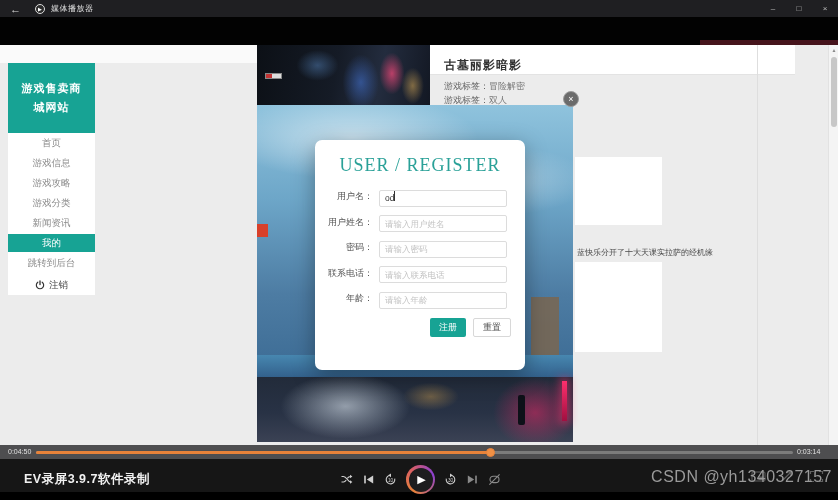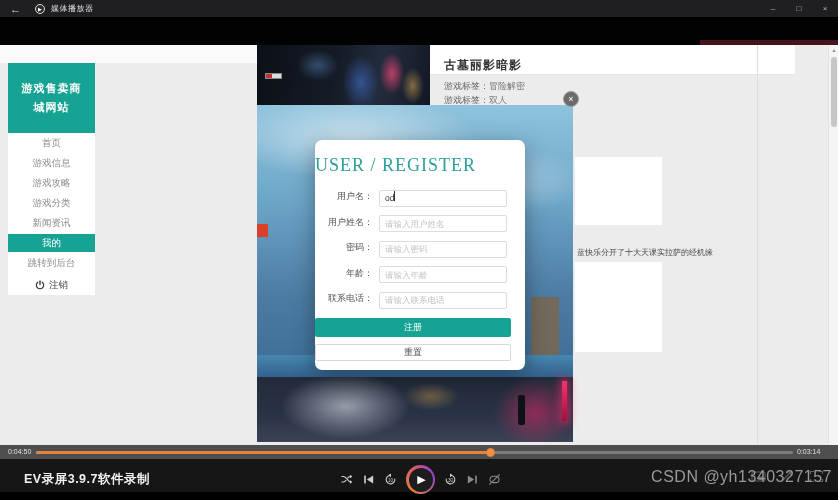--- a/index.html
+++ b/index.html
@@ -83,34 +83,34 @@
   .scrollbar { position:absolute; left:828px; top:0; width:10px; height:400px; background:#f4f4f4; border-left:1px solid #e2e2e2; }
   .scroll-up { position:absolute; left:0; top:2px; width:10px; text-align:center; font-size:5px; color:#8a8a8a; }
   .thumb { position:absolute; left:1.5px; top:12px; width:6px; height:70px; background:#c7c7c7; border-radius:3px; }
 
   
   .modal-close { position:absolute; left:563px; top:46px; width:16px; height:16px; border-radius:50%;
                  background:#6b6b6b; border:1px solid #9a9a9a; color:#fff; font-size:9px; line-height:14px;
                  text-align:center; z-index:7; cursor:default; }
   .card { position:absolute; left:315px; top:95px; width:210px; height:230px; background:#fff;
           border-radius:7px; box-shadow:0 6px 22px rgba(0,0,0,.35); z-index:5; }
-  .card-title { margin-top:15px; text-align:left; font-family:"Liberation Serif", serif;
+  .card-title { margin-top:15px; text-align:center; font-family:"Liberation Serif", serif;
                 font-size:18px; color:#2aa198; letter-spacing:1px; }
   .card-sub { margin-top:7px; display:flex; align-items:center; justify-content:center; gap:8px; }
   .card-sub .hl { width:40px; height:1px; background:#d8d8d8; }
   .card-sub .t { font-size:11px; color:#555; letter-spacing:2px; }
   .form { margin-top:11px; }
   .frow { display:flex; align-items:center; margin:0 0 6px 6px; }
   .flabel { width:58px; text-align:right; font-size:9px; color:#555; padding-right:6px; }
   .finput { position:relative; width:128px; }
   .finput input { width:128px; height:17px; border:1px solid #dcdcdc; border-radius:2px;
                   font-size:8.5px; padding:0 5px; color:#333; outline:none; font-family:"Liberation Sans", sans-serif; }
   .finput input::placeholder { color:#c2c2c2; }
   .caret { position:absolute; left:15px; top:3.5px; width:1px; height:10px; background:#333; }
-  .btnrow { display:flex; gap:7px; margin:9px 14px 0 0;flex-direction:column; }
+  .btnrow { display:flex; justify-content:flex-end; gap:7px; margin:9px 14px 0 0; }
   .btn-reg { background:#17a394; color:#fff; border:none; border-radius:2px; font-size:9px; padding:3px 9px; }
   .btn-reset { background:#fff; color:#555; border:1px solid #d8d8d8; border-radius:2px; font-size:9px; padding:1px 9px; }
   .login-link { margin:13px auto 0; width:max-content; border:1px solid #cfcfcf; border-radius:2px;
                 font-size:9px; color:#555; padding:3px 9px; }
 
   
   .progress { position:absolute; left:0; top:445px; width:838px; height:14px; background:#4e4e50; }
   .ptrack { position:absolute; left:36px; top:6px; width:757px; height:2.5px; background:#7c7c7c; border-radius:2px; }
   .pfill { position:absolute; left:0; top:0; height:2.5px; background:#e8833a; border-radius:2px; }
   .pdot { position:absolute; left:450px; top:-3.5px; width:9px; height:9px; border-radius:50%;
@@ -227,26 +227,26 @@
         </div>
         <div class="frow">
           <span class="flabel">用户姓名：</span>
           <span class="finput"><input type="text" placeholder="请输入用户姓名" style=""></span>
         </div>
         <div class="frow">
           <span class="flabel">密码：</span>
           <span class="finput"><input type="text" placeholder="请输入密码" style=""></span>
         </div>
         <div class="frow">
+          <span class="flabel">联系电话：</span>
+          <span class="finput"><input type="text" placeholder="请输入联系电话" style=""></span>
+        </div>
+        <div class="frow">
           <span class="flabel">年龄：</span>
           <span class="finput"><input type="text" placeholder="请输入年龄" style=""></span>
-        </div>
-        <div class="frow">
-          <span class="flabel">联系电话：</span>
-          <span class="finput"><input type="text" placeholder="请输入联系电话" style=""></span>
         </div>
       </div>
       <div class="btnrow">
         <button class="btn-reg">注册</button>
         <button class="btn-reset">重置</button>
       </div>
     </div>
   </div>
 
   <div class="progress">

